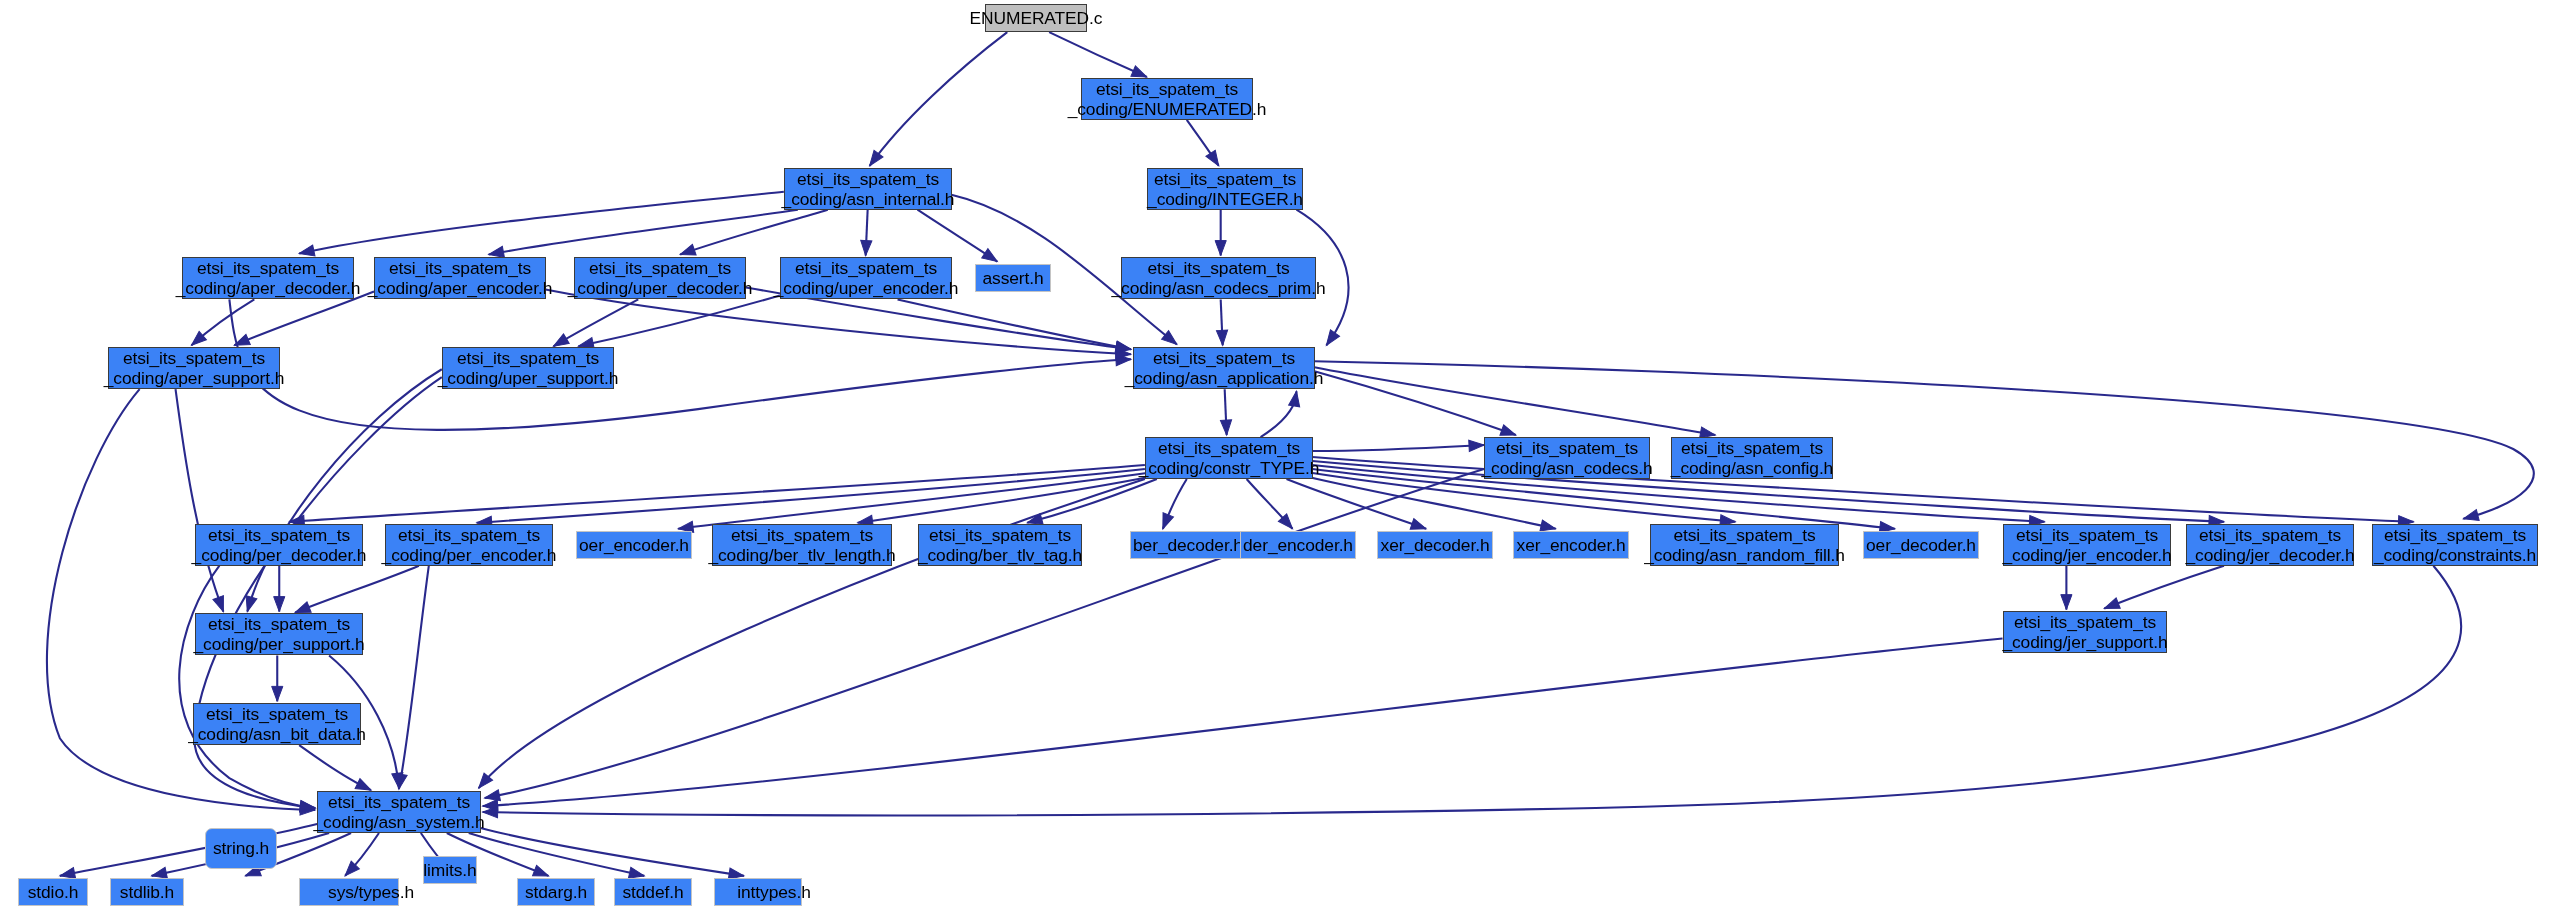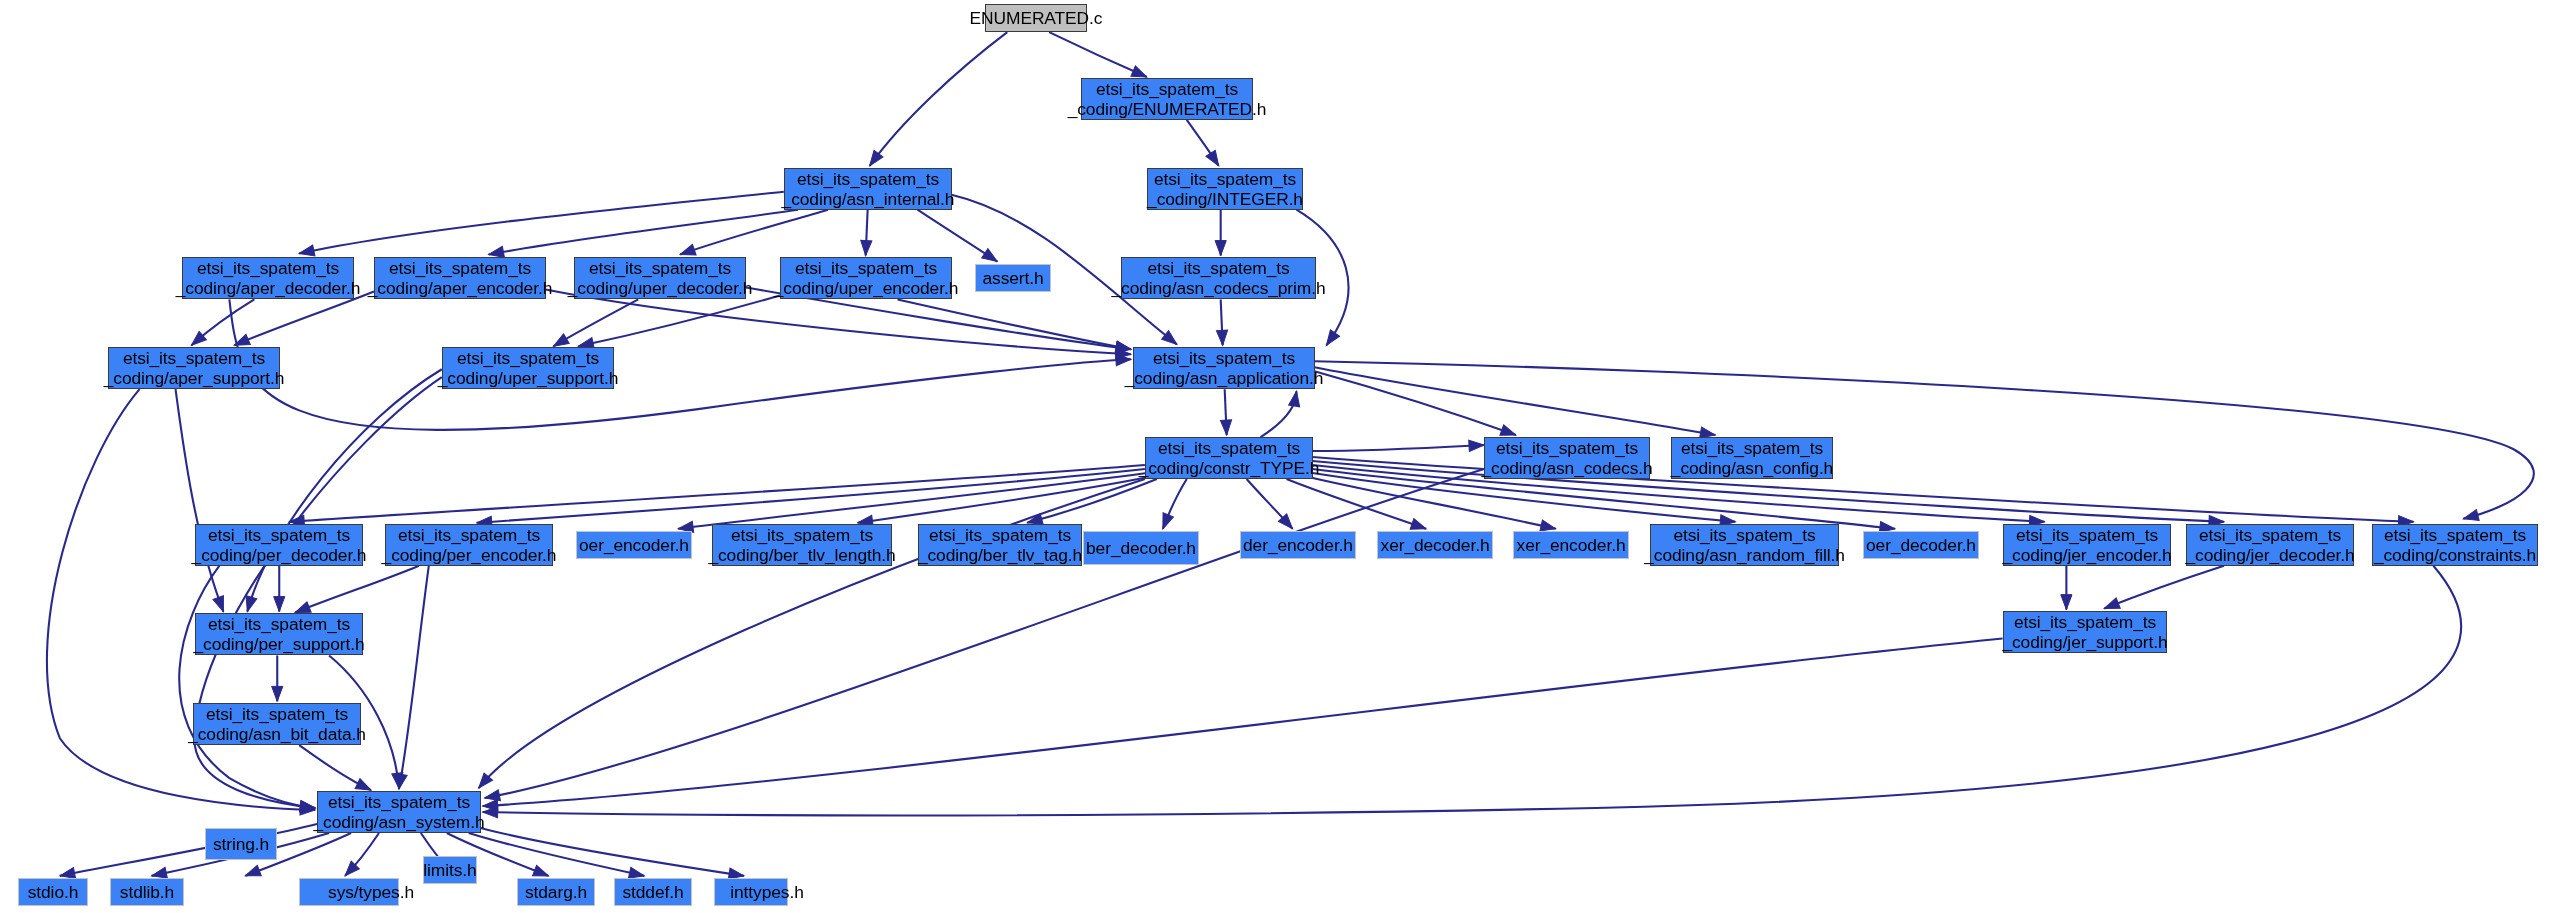--- a/index.html
+++ b/index.html
@@ -273,21 +273,21 @@
         <span class="ln">oer_encoder.h</span>
       </div>
       <div class="node" style="left: 712px; top: 524px; width: 180px; height: 42px;">
         <span class="ln">etsi_its_spatem_ts</span>
         <span class="ln">_coding/ber_tlv_length.h</span>
       </div>
       <div class="node" style="left: 918px; top: 524px; width: 164px; height: 42px;">
         <span class="ln">etsi_its_spatem_ts</span>
         <span class="ln">_coding/ber_tlv_tag.h</span>
       </div>
-      <div class="node sys" style="left: 1083px; top: 531px; width: 116px; height: 34px;">
+      <div class="node sys" style="left: 1130px; top: 531px; width: 116px; height: 28px;">
         <span class="ln">ber_decoder.h</span>
       </div>
       <div class="node sys" style="left: 1240px; top: 531px; width: 116px; height: 28px;">
         <span class="ln">der_encoder.h</span>
       </div>
       <div class="node sys" style="left: 1377px; top: 531px; width: 116px; height: 28px;">
         <span class="ln">xer_decoder.h</span>
       </div>
       <div class="node sys" style="left: 1513px; top: 531px; width: 116px; height: 28px;">
         <span class="ln">xer_encoder.h</span>
@@ -326,33 +326,33 @@
       <div class="node" style="left: 317px; top: 791px; width: 164px; height: 42px;">
         <span class="ln">etsi_its_spatem_ts</span>
         <span class="ln">_coding/asn_system.h</span>
       </div>
       <div class="node sys" style="left: 18px; top: 878px; width: 70px; height: 28px;">
         <span class="ln">stdio.h</span>
       </div>
       <div class="node sys" style="left: 110px; top: 878px; width: 74px; height: 28px;">
         <span class="ln">stdlib.h</span>
       </div>
-      <div class="node sys" style="left: 205px; top: 828px; width: 72px; height: 32px;">
+      <div class="node sys" style="left: 205px; top: 828px; width: 72px; height: 41px; border-radius: 7px;">
         <span class="ln">string.h</span>
       </div>
       <div class="node sys" style="left: 299px; top: 878px; width: 100px; height: 28px; padding-left: 44px;">
         <span class="ln">sys/types.h</span>
       </div>
       <div class="node sys" style="left: 423px; top: 856px; width: 54px; height: 28px;">
         <span class="ln">limits.h</span>
       </div>
       <div class="node sys" style="left: 517px; top: 878px; width: 78px; height: 28px;">
         <span class="ln">stdarg.h</span>
       </div>
       <div class="node sys" style="left: 614px; top: 878px; width: 78px; height: 28px;">
         <span class="ln">stddef.h</span>
       </div>
-      <div class="node sys" style="left: 714px; top: 878px; width: 74px; height: 28px; padding-left: 32px;">
+      <div class="node sys" style="left: 714px; top: 878px; width: 88px; height: 28px; padding-left: 32px;">
         <span class="ln">inttypes.h</span>
       </div>
     </div>
 </div>
 
 
 </body></html>

